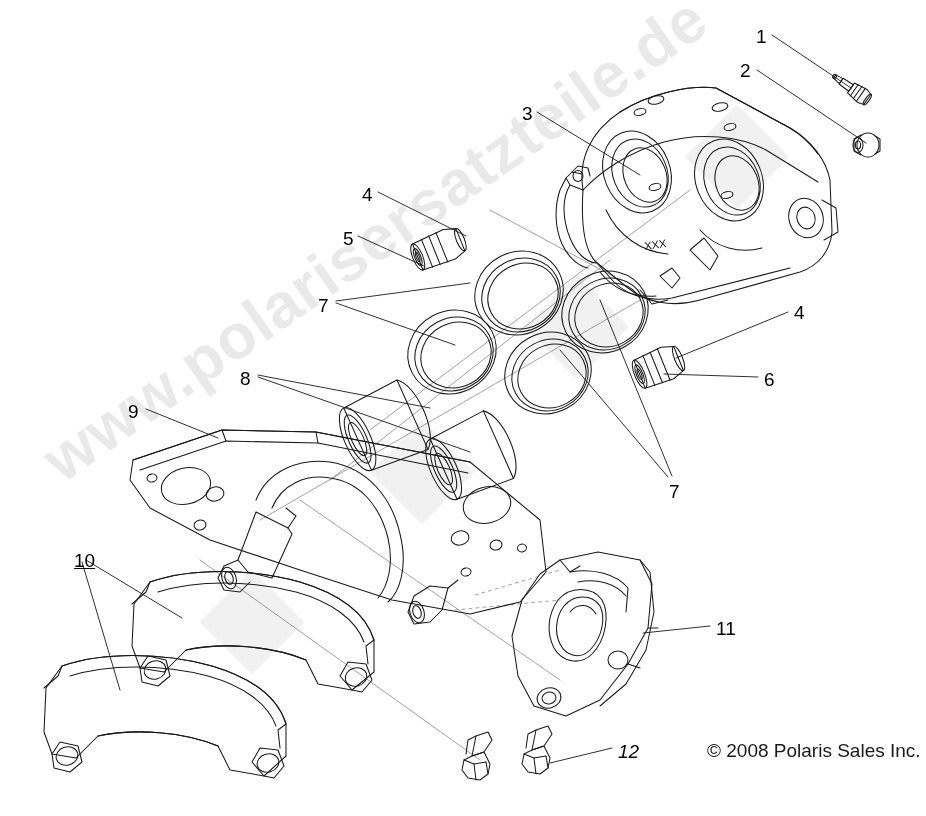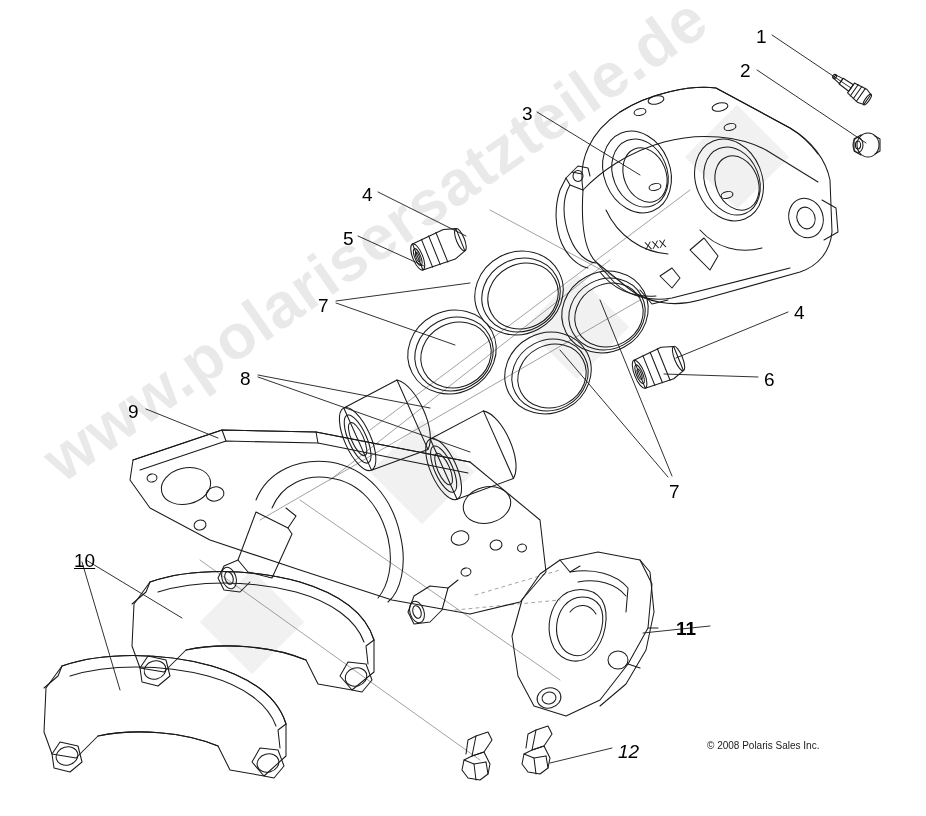--- a/index.html
+++ b/index.html
@@ -29,21 +29,21 @@
     color: #000000;
     line-height: 1;
     white-space: nowrap;
     user-select: none;
   }
   #copyright {
     position: absolute;
     left: 707px;
     top: 740px;
     font-family: "Liberation Sans", sans-serif;
-    font-size: 10px;
+    font-size: 19px;
     color: #1a1a1a;
     white-space: nowrap;
   }
   #watermark {
     position: absolute;
     left: 0; top: 0;
     width: 926px; height: 816px;
     pointer-events: none;
   }
   #wm-text {
@@ -429,18 +429,18 @@
   <div class="callout" style="left:522px; top:104px;">3</div>
   <div class="callout" style="left:362px; top:185px;">4</div>
   <div class="callout" style="left:343px; top:229px;">5</div>
   <div class="callout" style="left:794px; top:303px;">4</div>
   <div class="callout" style="left:764px; top:370px;">6</div>
   <div class="callout" style="left:318px; top:296px;">7</div>
   <div class="callout" style="left:669px; top:482px;">7</div>
   <div class="callout" style="left:240px; top:369px;">8</div>
   <div class="callout" style="left:128px; top:402px;">9</div>
   <div class="callout" style="left:74px;  top:551px;text-decoration:underline;">10</div>
-  <div class="callout" style="left:676px; top:619px;font-weight:bold;">11</div>
+  <div class="callout" style="left:716px; top:619px;">11</div>
   <div class="callout" style="left:618px; top:742px;font-style:italic;">12</div>
 
   <div id="copyright">© 2008 Polaris Sales Inc.</div>
 
 </div>
 
 </body></html>

